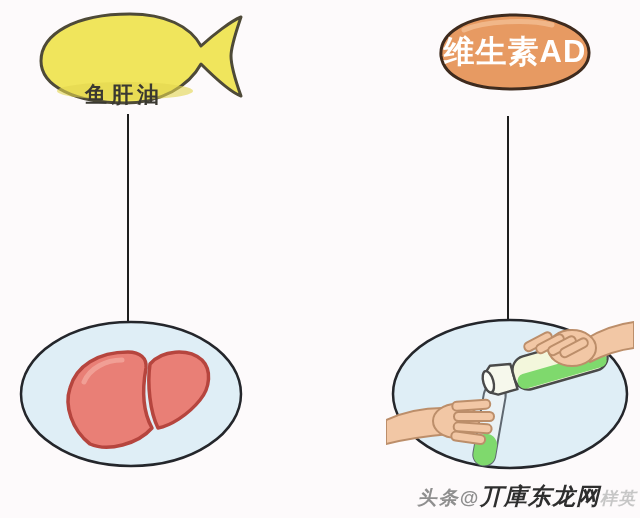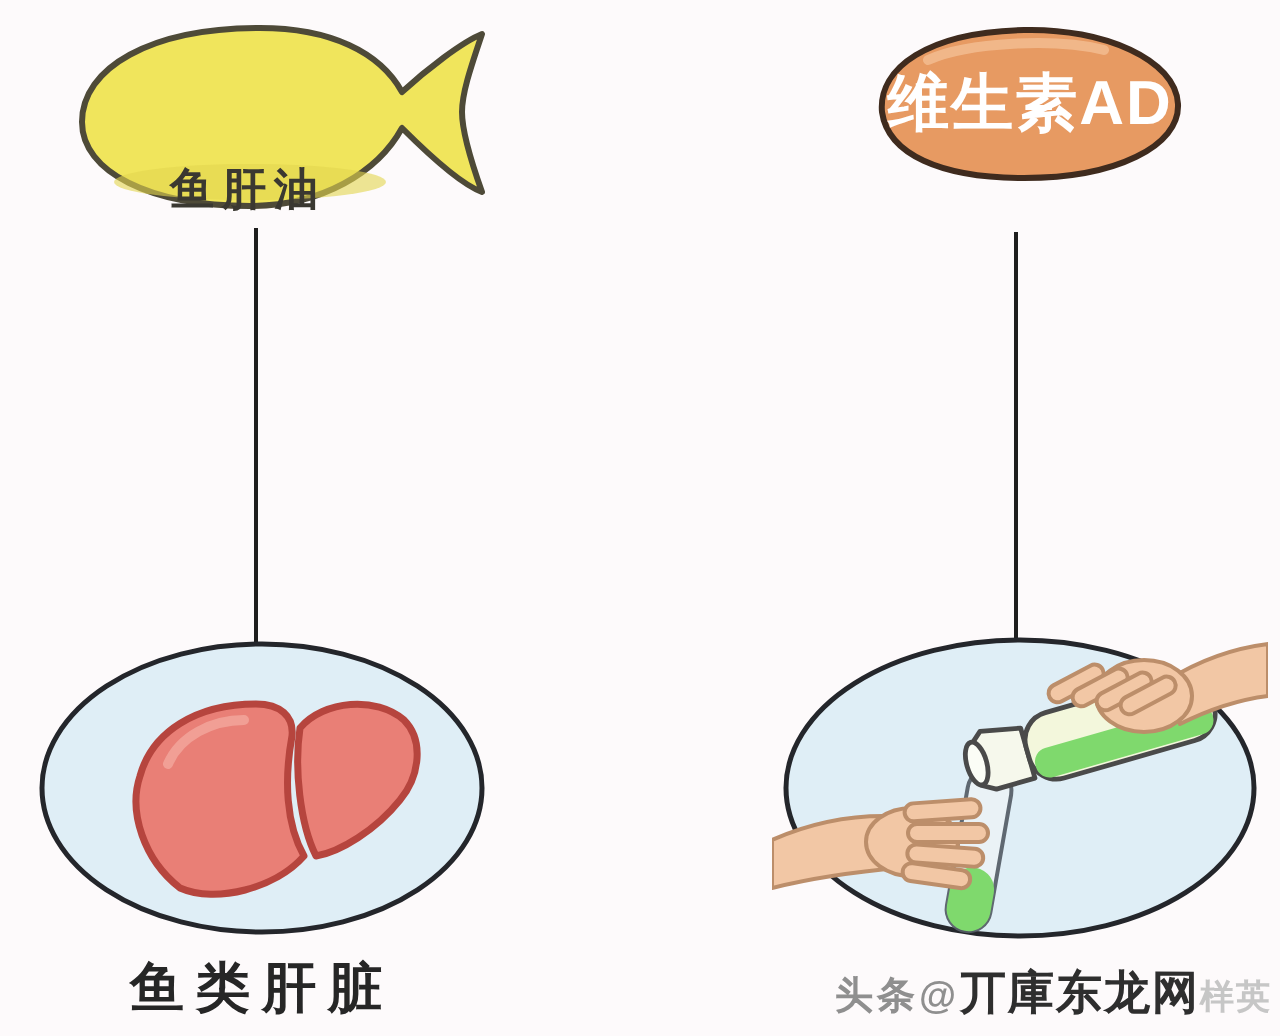--- a/index.html
+++ b/index.html
@@ -16,21 +16,21 @@
     color:#3A3831;user-select:none;
   }
   .fish-label{left:38px;top:32px;width:172px;font-size:22px;letter-spacing:4px;margin-top:48px;}
   .capsule-label{left:436px;top:31px;width:158px;font-size:31px;letter-spacing:1px;color:#FFFFFF;}
   .caption{left:16px;top:476px;width:230px;font-size:27px;letter-spacing:6px;color:#262626;}
   .connector{position:absolute;width:2px;background:#1E1E1E;}
   .connector-left{left:127px;top:114px;height:207px;}
   .connector-right{left:507px;top:116px;height:204px;}
   .watermark{
     position:absolute;left:384px;top:481px;width:252px;
-    text-align:right;white-space:nowrap;font-weight:bold;
+    text-align:right;white-space:nowrap;font-weight:bold;font-style:italic;
   }
   .wm-prefix{font-size:19px;color:#8F8F8F;letter-spacing:2px;}
   .wm-name{font-size:23px;color:#2E2E2E;font-weight:900;letter-spacing:1px;}
   .wm-suffix{font-size:17px;color:#C6C6C6;letter-spacing:1px;}
   svg{display:block;}
   .ink{stroke:#555D66;stroke-width:2;stroke-linejoin:round;}
   .skin-stroke{stroke:#BC8E6A;stroke-width:2;stroke-linejoin:round;stroke-linecap:round;}
   .bottle-stroke{stroke:#4A4A4A;stroke-width:2.4;stroke-linejoin:round;}
 </style>
 </head>
@@ -100,19 +100,18 @@
         <path d="M 0,112 C 18,104 38,100 56,100 L 64,126 C 40,128 16,132 0,136 Z"></path>
         <ellipse cx="70" cy="113" rx="23" ry="17"></ellipse>
         <rect x="66" y="94" width="38" height="9" rx="4.5" transform="rotate(-4 66 94)"></rect>
         <rect x="68" y="104" width="40" height="9" rx="4.5"></rect>
         <rect x="68" y="114" width="38" height="9" rx="4.5" transform="rotate(4 68 114)"></rect>
         <rect x="66" y="123" width="34" height="9" rx="4.5" transform="rotate(8 66 123)"></rect>
       </g>
     </g>
   </svg>
 
-  <div class="label caption">鱼类肝脏</div>
 
   <div class="watermark">
     <span class="wm-prefix">头条@</span><span class="wm-name">丌庫东龙网</span><span class="wm-suffix">样英</span>
   </div>
 
 </div>
 
 </body></html>

